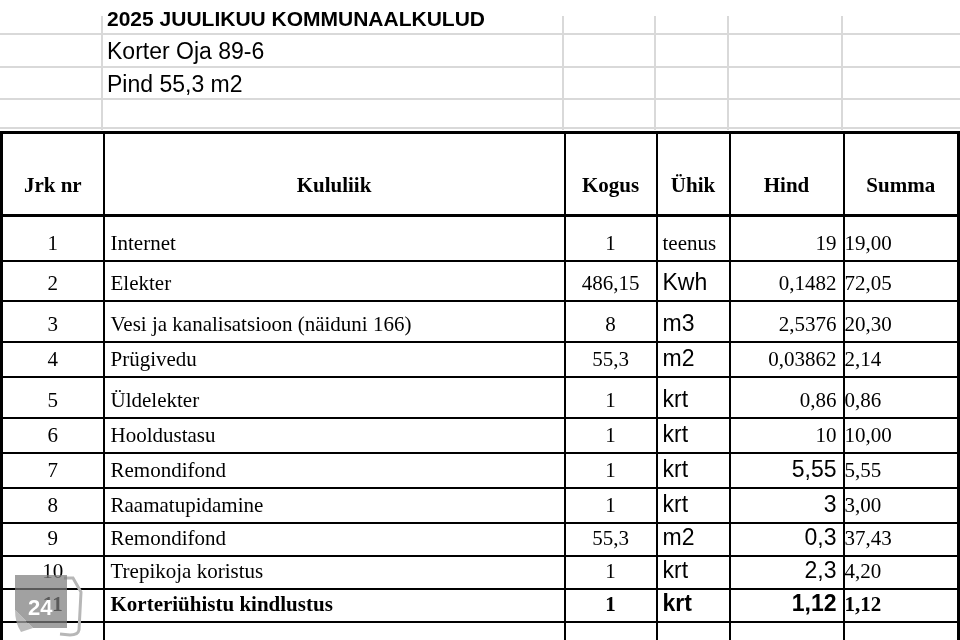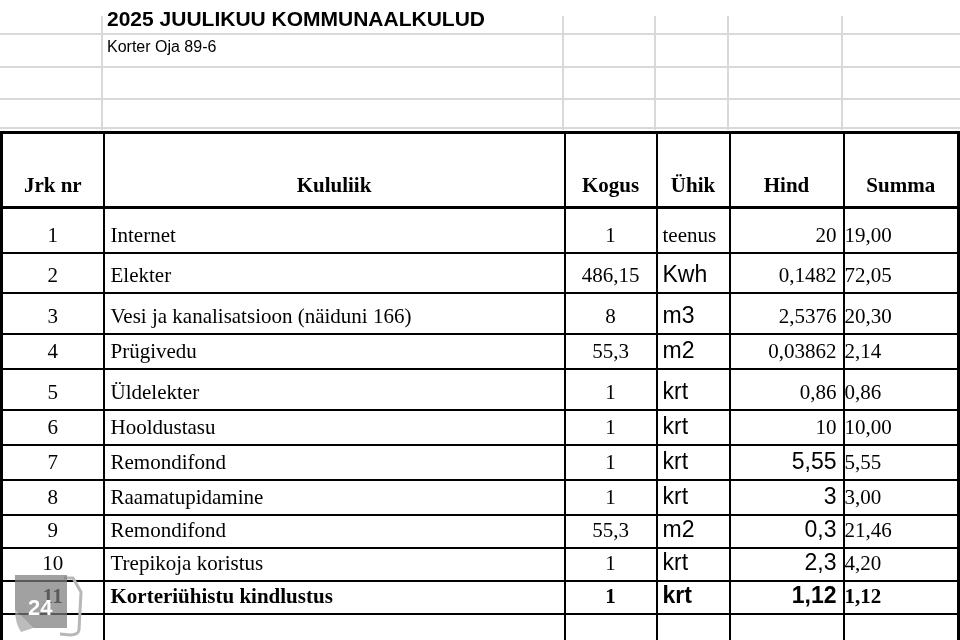--- a/index.html
+++ b/index.html
@@ -8,40 +8,40 @@
     background:#ffffff;color:#000;
     font-family:"Liberation Serif", serif;
   }
   .canvas{position:absolute;inset:0;margin-top:16px;}
 
   
   .hline{position:absolute;left:0;width:960px;height:2px;background:#d9d9d9;}
   .vline{position:absolute;top:0;height:114px;width:2px;background:#d9d9d9;}
 
   
-  .cellText{position:absolute;left:107px;font-family:"Liberation Sans", sans-serif;font-size:16px;white-space:nowrap;}
+  .cellText{position:absolute;left:107px;font-family:"Liberation Sans", sans-serif;font-size:23px;white-space:nowrap;}
   .docTitle{top:-9px;font-weight:bold;font-size:21px;}
   .sub1{top:22px;}
   .sub2{top:55px;}
 
   
   table.bill{
     position:absolute;left:0;top:115px;width:957px;
     border-collapse:collapse;table-layout:fixed;
     border:3px solid #000;
     font-size:21px;
   }
   .bill th,.bill td{
     border:2px solid #000;overflow:hidden;white-space:nowrap;
     padding:0;
   }
   .bill thead th{
     border-bottom:3px solid #000;
     font-weight:bold;text-align:center;vertical-align:bottom;
-    padding-bottom:8px;height:64px;
+    padding-bottom:16px;height:64px;
   }
   .bill tbody td{vertical-align:bottom;padding-bottom:4px;}
 
   
   .c-nr{text-align:center;}
   .c-kul{text-align:left;padding-left:6px !important;}
   .c-kogus{text-align:center;}
   .c-yhik{text-align:left;padding-left:5px !important;font-family:Liberation Serif, serif;}
   .c-hind{text-align:right;padding-right:6px !important;}
   .c-summa{padding-right:5px !important;}
@@ -76,20 +76,21 @@
   <div class="hline" style="top:82px"></div>
   <div class="hline" style="top:111px"></div>
   <div class="vline" style="left:101px"></div>
   <div class="vline" style="left:562px"></div>
   <div class="vline" style="left:654px"></div>
   <div class="vline" style="left:727px"></div>
   <div class="vline" style="left:841px"></div>
 
   <div class="cellText docTitle">2025 JUULIKUU KOMMUNAALKULUD</div>
   <div class="cellText sub1">Korter Oja 89-6</div>
+  <div class="cellText sub2">Pind 55,3 m2</div>
 
   <table class="bill">
     <colgroup>
       <col style="width:102px">
         <col style="width:461px">
         <col style="width:92px">
       <col style="width:73px">
         <col style="width:114px">
         <col style="width:115px">
     </colgroup>
@@ -102,21 +103,21 @@
         <th>Hind</th>
         <th>Summa</th>
       </tr>
     </thead>
     <tbody>
       <tr>
         <td class="c-nr">1</td>
         <td class="c-kul">Internet</td>
         <td class="c-kogus">1</td>
         <td class="c-yhik">teenus</td>
-        <td class="c-hind">20</td>
+        <td class="c-hind">19</td>
         <td class="c-summa">19,00</td>
       </tr>
       <tr>
         <td class="c-nr">2</td>
         <td class="c-kul">Elekter</td>
         <td class="c-kogus">486,15</td>
         <td class="c-yhik sans">Kwh</td>
         <td class="c-hind">0,1482</td>
         <td class="c-summa">72,05</td>
       </tr>
@@ -167,21 +168,21 @@
         <td class="c-yhik sans">krt</td>
         <td class="c-hind sans">3</td>
         <td class="c-summa">3,00</td>
       </tr>
       <tr>
         <td class="c-nr">9</td>
         <td class="c-kul">Remondifond</td>
         <td class="c-kogus">55,3</td>
         <td class="c-yhik sans">m2</td>
         <td class="c-hind sans">0,3</td>
-        <td class="c-summa">21,46</td>
+        <td class="c-summa">37,43</td>
       </tr>
       <tr>
         <td class="c-nr">10</td>
         <td class="c-kul">Trepikoja koristus</td>
         <td class="c-kogus">1</td>
         <td class="c-yhik sans">krt</td>
         <td class="c-hind sans">2,3</td>
         <td class="c-summa">4,20</td>
       </tr>
       <tr>

